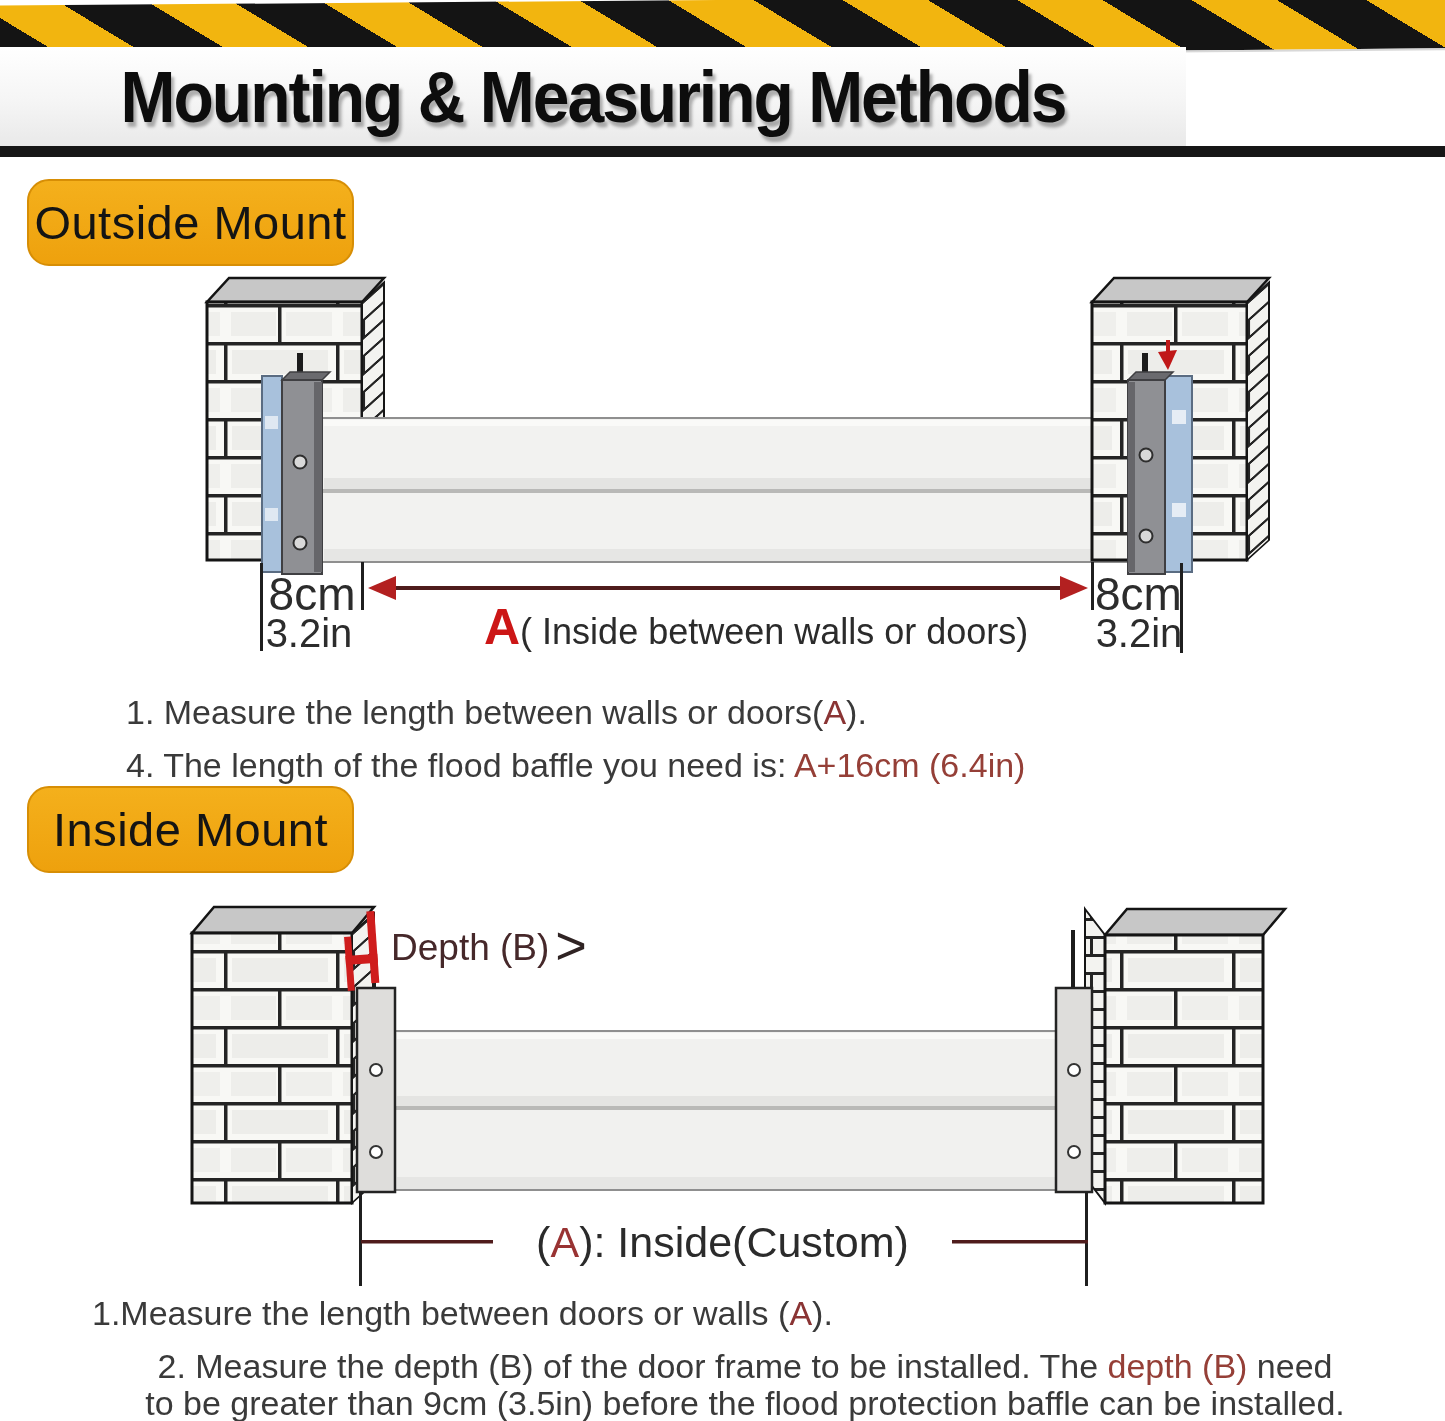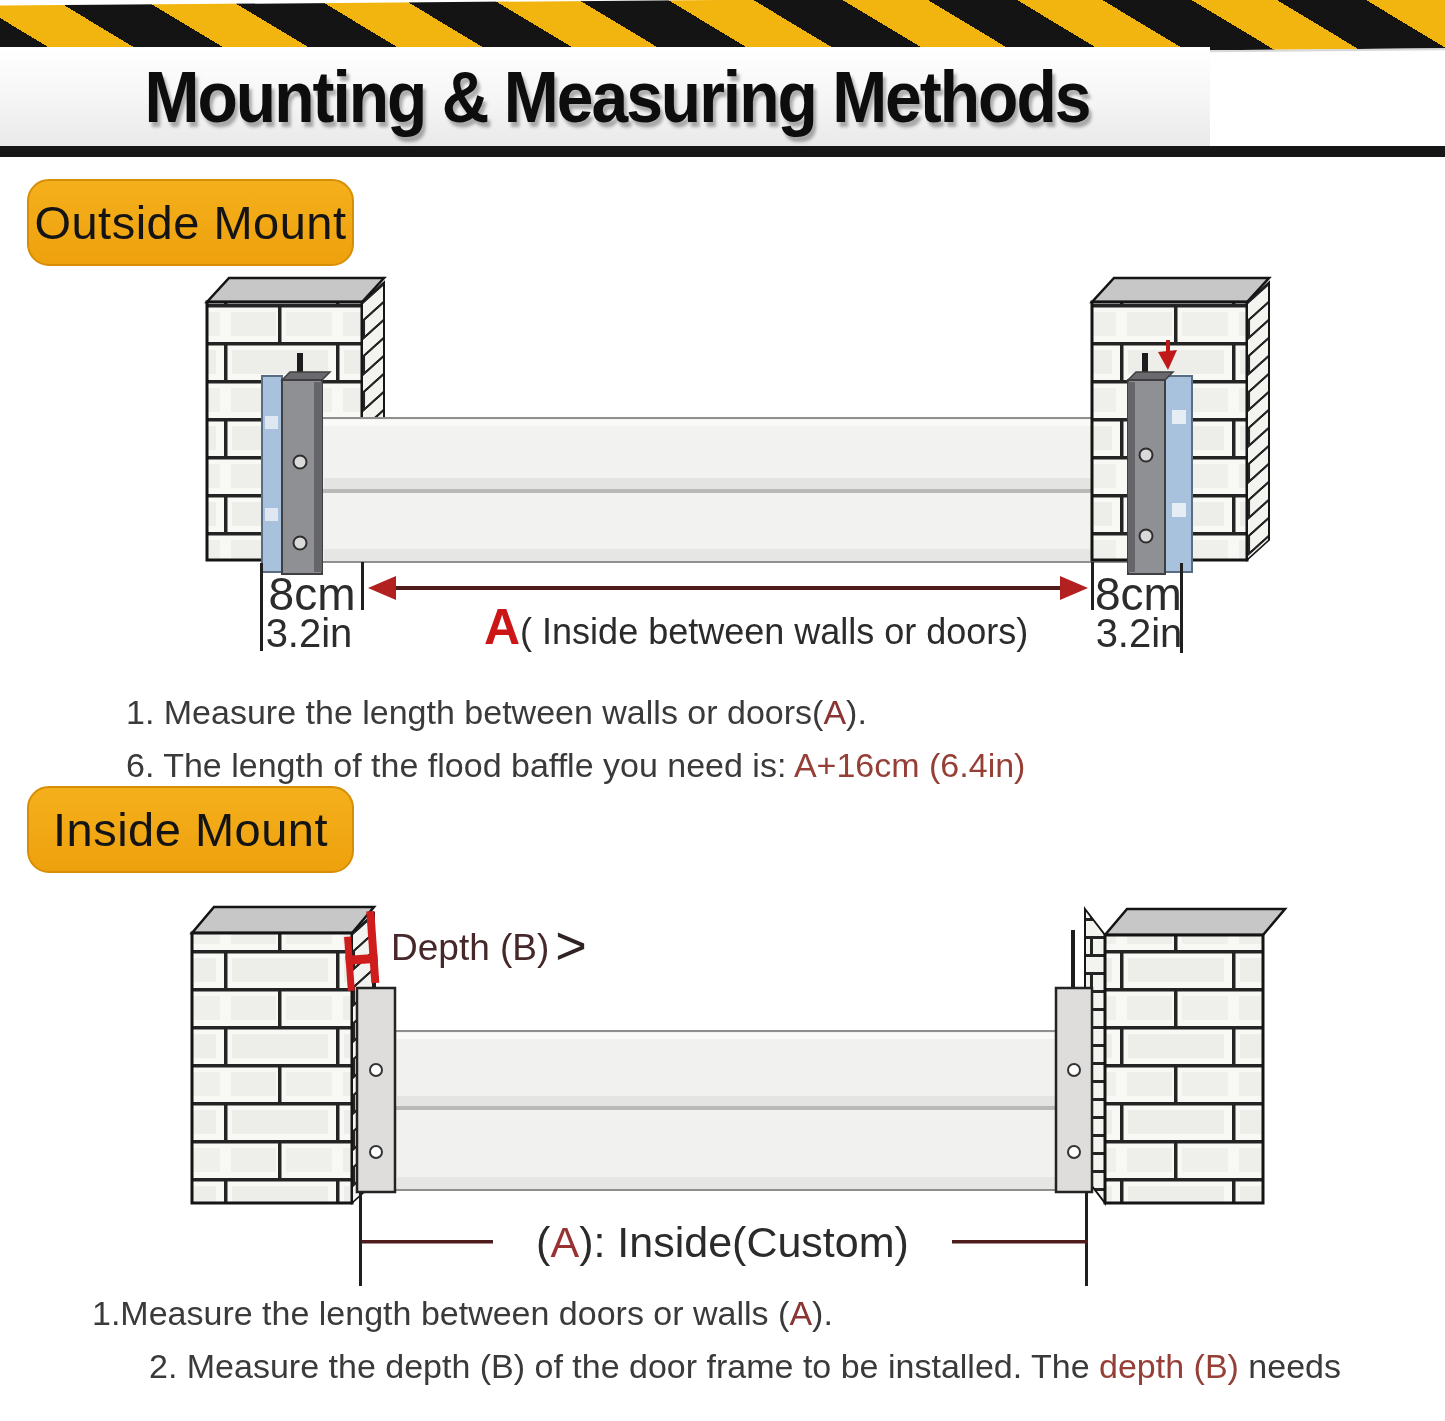--- a/index.html
+++ b/index.html
@@ -8,21 +8,21 @@
   .abs{position:absolute;}
 
   
   .banner{position:absolute;left:0;top:0;width:1445px;height:157px;}
   .stripes{position:absolute;left:-20px;top:-6px;width:1500px;height:54px;
     background:repeating-linear-gradient(31.5deg,#141414 0 46px,#f2b50f 46px 90px);
     transform:rotate(-0.45deg);transform-origin:right center;
     border-bottom:2px solid #d8d8d8;}
   .plaque{position:absolute;left:0;top:47px;width:1186px;height:99px;
     background:linear-gradient(180deg,#ffffff 0%,#f5f5f5 55%,#e9e9e9 100%);
-    display:flex;align-items:center;justify-content:center;padding-left:24px;}
+    display:flex;align-items:center;justify-content:center;}
   .plaque h1{margin:0;font-size:66px;font-weight:bold;letter-spacing:-2px;color:#0d0d0d;
     transform:scaleY(1.10);text-shadow:3px 4px 3px rgba(0,0,0,0.30);white-space:nowrap;}
   .blackbar{position:absolute;left:0;top:146px;width:1445px;height:11px;background:#161616;}
 
   
   .pill{position:absolute;left:27px;width:327px;height:87px;border-radius:22px;
     background:linear-gradient(180deg,#f4b01c 0%,#eea10d 100%);
     border:2px solid #d78e05;box-sizing:border-box;
     display:flex;align-items:center;justify-content:center;}
   .pill span{font-size:47px;color:#141414;letter-spacing:0.5px;}
@@ -163,21 +163,21 @@
 
 <div class="spanlabel">
   <span class="bigA">A</span>
   <span class="rest">( Inside between walls or doors)</span>
 </div>
 
 <div class="step" style="left:126px;top:693px;">
   <span>1. Measure the length between walls or doors(</span><span class="maroonA">A</span><span>).</span>
 </div>
 <div class="step" style="left:126px;top:746px;">
-  <span>6. The length of the flood baffle you need is: </span><span class="red">A+16cm (6.4in)</span>
+  <span>4. The length of the flood baffle you need is: </span><span class="red">A+16cm (6.4in)</span>
 </div>
 
 <div class="pill" id="pill-inside">
   <span>Inside Mount</span>
 </div>
 
 <div class="depthlabel">
   <span class="d1">Depth (B)</span>
   <span class="gt">&gt;</span>
 </div>
@@ -254,15 +254,16 @@
 
 <div class="lenlabel">
   <span>(</span><span class="a">A</span><span>): Inside(Custom)</span>
 </div>
 
 <div class="step" style="left:92px;top:1294px;">
   <span>1.Measure the length between doors or walls (</span><span class="maroonA">A</span><span>).</span>
 </div>
 <div class="step" id="in-step2">
   <span class="blk">
-    <span>2. Measure the depth (B) of the door frame to be installed. The </span><span class="red">depth (B)</span><span> needs</span>
+    <span>2. Measure the depth (B) of the door frame to be installed. The </span><span class="red">depth (B)</span><span> need</span>
   </span>
+  <span class="blk">to be greater than 9cm (3.5in) before the flood protection baffle can be installed.</span>
 </div>
 
 </body></html>

